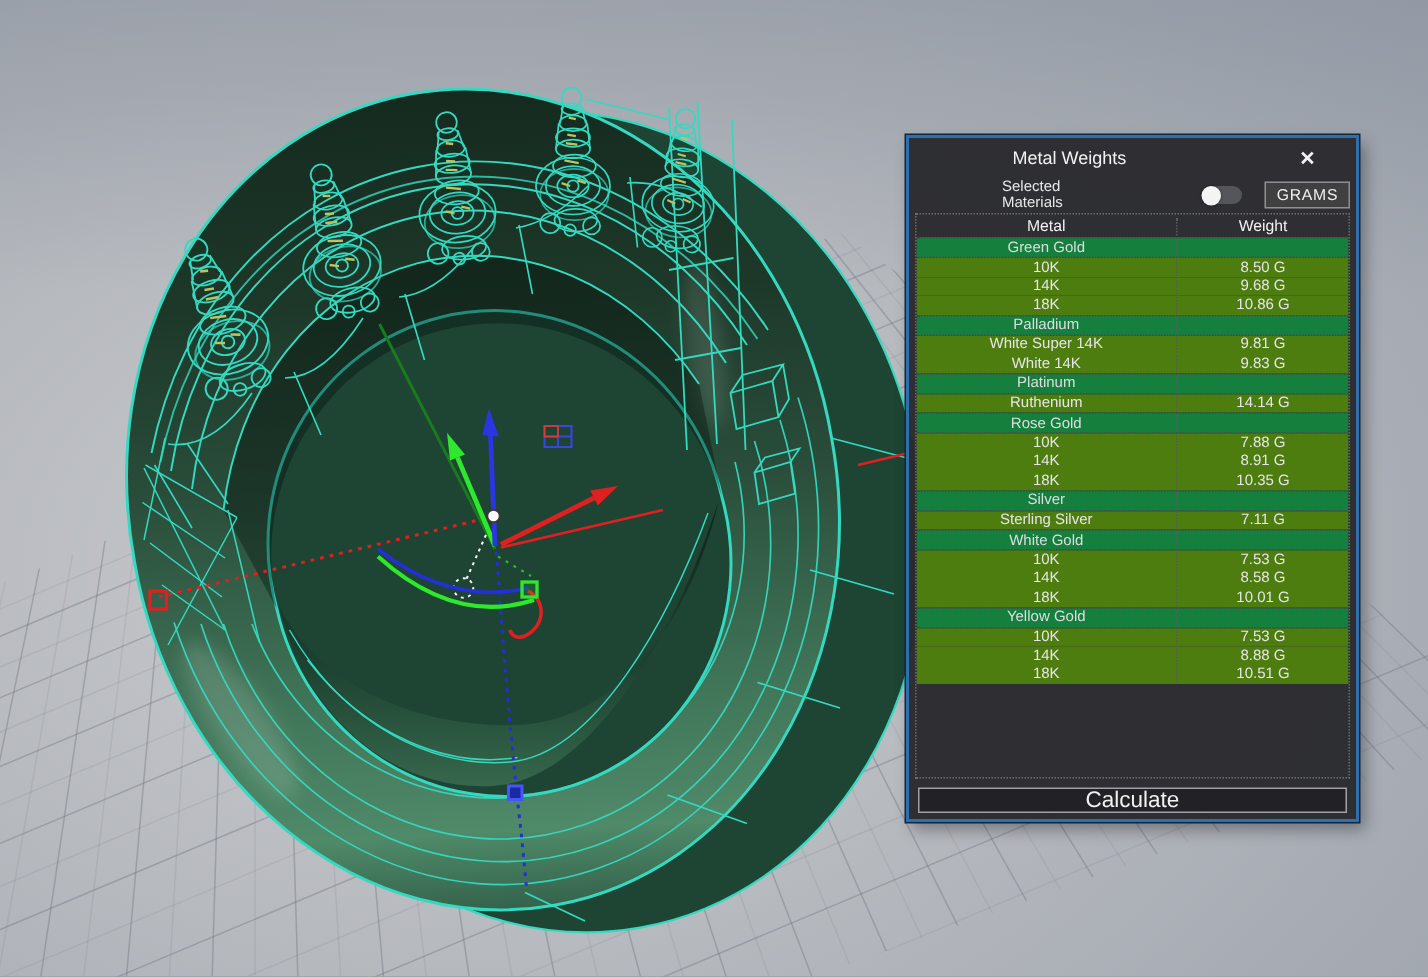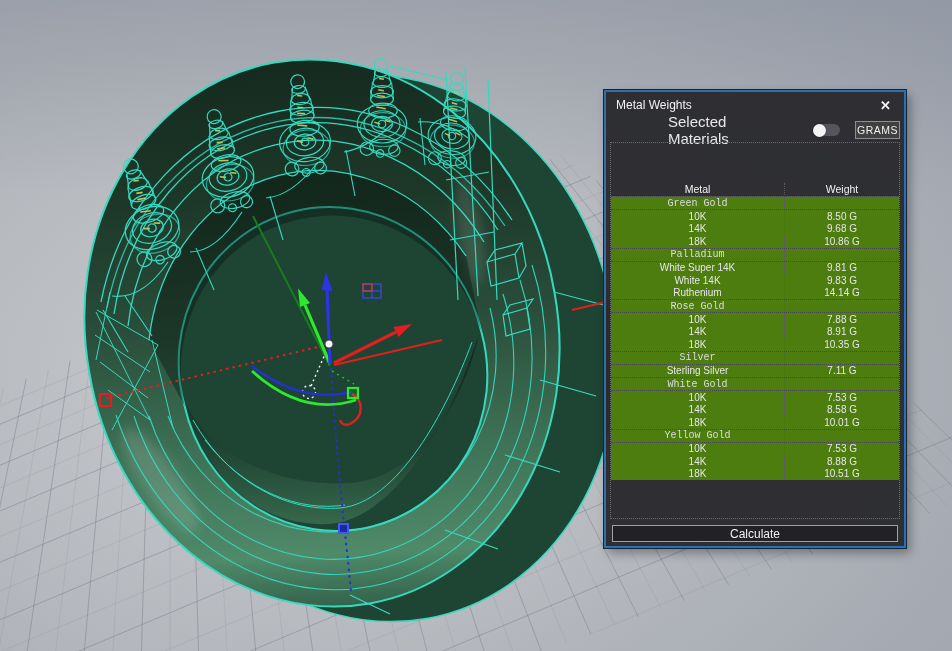--- a/index.html
+++ b/index.html
@@ -5,46 +5,46 @@
   html,body{margin:0;padding:0;background:#9aa0aa;}
   #stage{position:relative;width:952px;height:651px;overflow:hidden;
          font-family:"Liberation Sans",sans-serif;}
   #viewport-svg{position:absolute;left:0;top:0;z-index:0;}
 
   
   .panel{position:absolute;left:604px;top:90px;width:302px;height:458px;
     box-sizing:border-box;background:rgba(42,42,46,0.97);
     border:2px solid #2f6fae;box-shadow:0 0 0 1px #10263c,4px 5px 10px rgba(0,0,0,0.35);
     color:#ececec;z-index:2;display:flex;flex-direction:column;}
-  .panel-header{height:26px;display:flex;align-items:center;padding:0 10px;flex:none;}
+  .panel-header{height:26px;display:flex;align-items:center;padding:0 24px;flex:none;margin-left:45px;}
   .panel-title{font-size:12px;color:#f2f2f2;}
   .close-btn{margin-left:auto;font-size:13px;font-weight:bold;color:#f2f2f2;
     cursor:default;line-height:1;padding:2px 3px;}
   .controls{height:24px;display:flex;align-items:center;flex:none;padding-right:4px;}
-  .sel-label{font-size:15px;color:#e8e8e8;margin-left:62px;}
+  .sel-label{font-size:10px;color:#e8e8e8;margin-left:62px;}
   .toggle{width:27px;height:12px;border-radius:7px;background:#55555c;margin-left:68px;
     position:relative;flex:none;}
   .toggle .knob{position:absolute;left:0px;top:-0.5px;width:13px;height:13px;border-radius:50%;
     background:#f4f4f4;box-shadow:0 0 2px rgba(0,0,0,0.5);}
   .grams-btn{margin-left:15px;width:71px;height:18px;box-sizing:border-box;
     border:1px solid #8e8e94;background:#404040;color:#f0f0f0;font-size:10.5px;
     letter-spacing:0.5px;display:flex;align-items:center;justify-content:center;}
   .mw-table{margin:0 4px;height:377px;box-sizing:border-box;flex:none;
     border:1px dotted #6b6b70;overflow:hidden;display:flex;flex-direction:column;}
   .mw-row{display:flex;flex:none;align-items:center;}
-  .mw-head{height:15px;font-size:10.5px;color:#f2f2f2;margin-top:38px;}
+  .mw-head{height:15px;font-size:10.5px;color:#f2f2f2;}
   .c1{width:174px;box-sizing:border-box;text-align:center;
       border-right:1px dotted #5a5a60;overflow:hidden;white-space:nowrap;}
   .c2{flex:1;text-align:center;overflow:hidden;white-space:nowrap;}
-  .mw-cat{height:12px;background:#4d7c0f;font-size:10px;color:#dddde0;
-      border-top:1px dotted #47474c;border-bottom:1px dotted #47474c;font-family:Liberation Mono, monospace;}
+  .mw-cat{height:12px;background:#15803d;font-size:10px;color:#dddde0;
+      border-top:1px dotted #47474c;border-bottom:1px dotted #47474c;}
   .mw-cat .c1,.mw-cat .c2{height:100%;display:flex;align-items:center;justify-content:center;}
   .mw-data{height:12.5px;font-size:10px;color:#e6e6e8;background:#4d7c0f;}
   .calc-btn{margin:6px 6px 0 6px;height:17px;box-sizing:border-box;flex:none;
-    border:1px solid #a0a0a6;background:#222226;color:#f0f0f0;font-size:12px;
+    border:1px solid #a0a0a6;background:#222226;color:#f0f0f0;font-size:15px;
     display:flex;align-items:center;justify-content:center;}
 </style>
 </head>
 <body>
 
 <div id="stage">
 
 <svg id="viewport-svg" width="952" height="651" viewBox="0 0 952 651">
   <defs>
     <radialGradient id="bgGrad" cx="32%" cy="58%" r="90%">
@@ -371,20 +371,24 @@
             <div class="c2"></div>
           </div>
           <div class="mw-row mw-data">
             <div class="c1">White Super 14K</div>
             <div class="c2">9.81 G</div>
           </div>
           <div class="mw-row mw-data">
             <div class="c1">White 14K</div>
             <div class="c2">9.83 G</div>
           </div>
+          <div class="mw-row mw-cat">
+            <div class="c1">Platinum</div>
+            <div class="c2"></div>
+          </div>
           <div class="mw-row mw-data">
             <div class="c1">Ruthenium</div>
             <div class="c2">14.14 G</div>
           </div>
           <div class="mw-row mw-cat">
             <div class="c1">Rose Gold</div>
             <div class="c2"></div>
           </div>
           <div class="mw-row mw-data">
             <div class="c1">10K</div>

